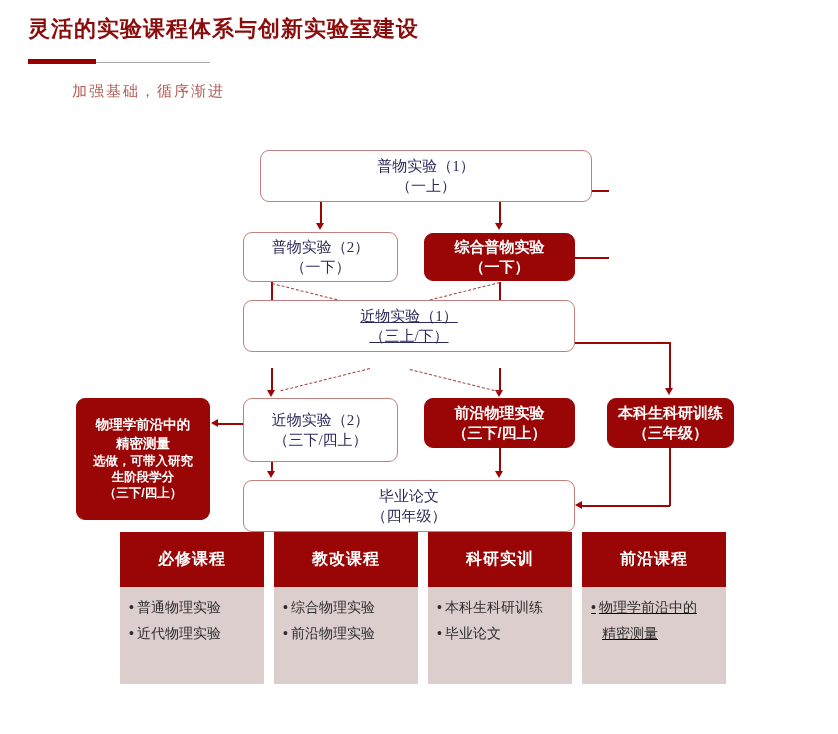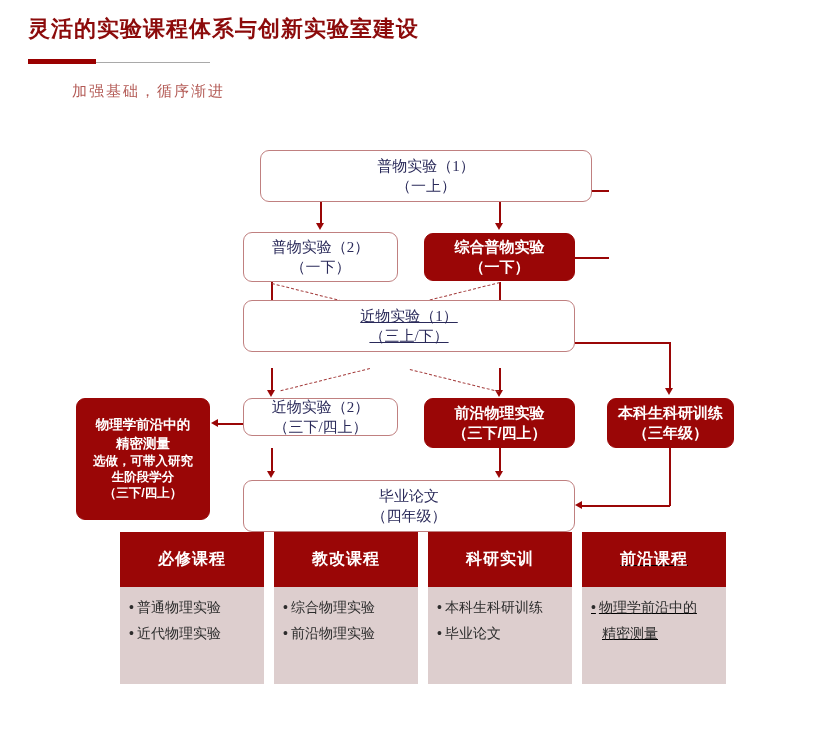--- a/index.html
+++ b/index.html
@@ -44,21 +44,21 @@
   .box.solid .sub{font-size:12.5px;font-weight:bold;line-height:1.3;}
   .box.note{font-size:12.5px;}
   .box.note .hd{font-size:13.5px;font-weight:bold;}
 
   
   #b-pw1 {left:243px; top:150px; width:332px; height:52px;margin-left:17px;}
   #b-pw2 {left:243px; top:232px; width:155px; height:50px;}
   #b-zh  {left:424px; top:233px; width:151px; height:48px;border-radius:9px;}
   #b-spec{left:607px; top:167px; width:127px; height:101px;}
   #b-jw1 {left:243px; top:300px; width:332px; height:52px;text-decoration:underline;}
-  #b-jw2 {left:243px; top:398px; width:155px; height:38px;}
+  #b-jw2 {left:243px; top:398px; width:155px; height:64px;}
   #b-qy  {left:424px; top:398px; width:151px; height:50px;}
   #b-bk  {left:607px; top:398px; width:127px; height:50px;}
   #b-left{left:76px;  top:398px; width:134px; height:122px;}
   #b-by  {left:243px; top:480px; width:332px; height:52px;}
 
   
   .ln{position:absolute;background:#9A0606;}
   .ln.v{width:1.6px;}
   .ln.h{height:1.6px;}
   .arrow{position:absolute;width:0;height:0;}

